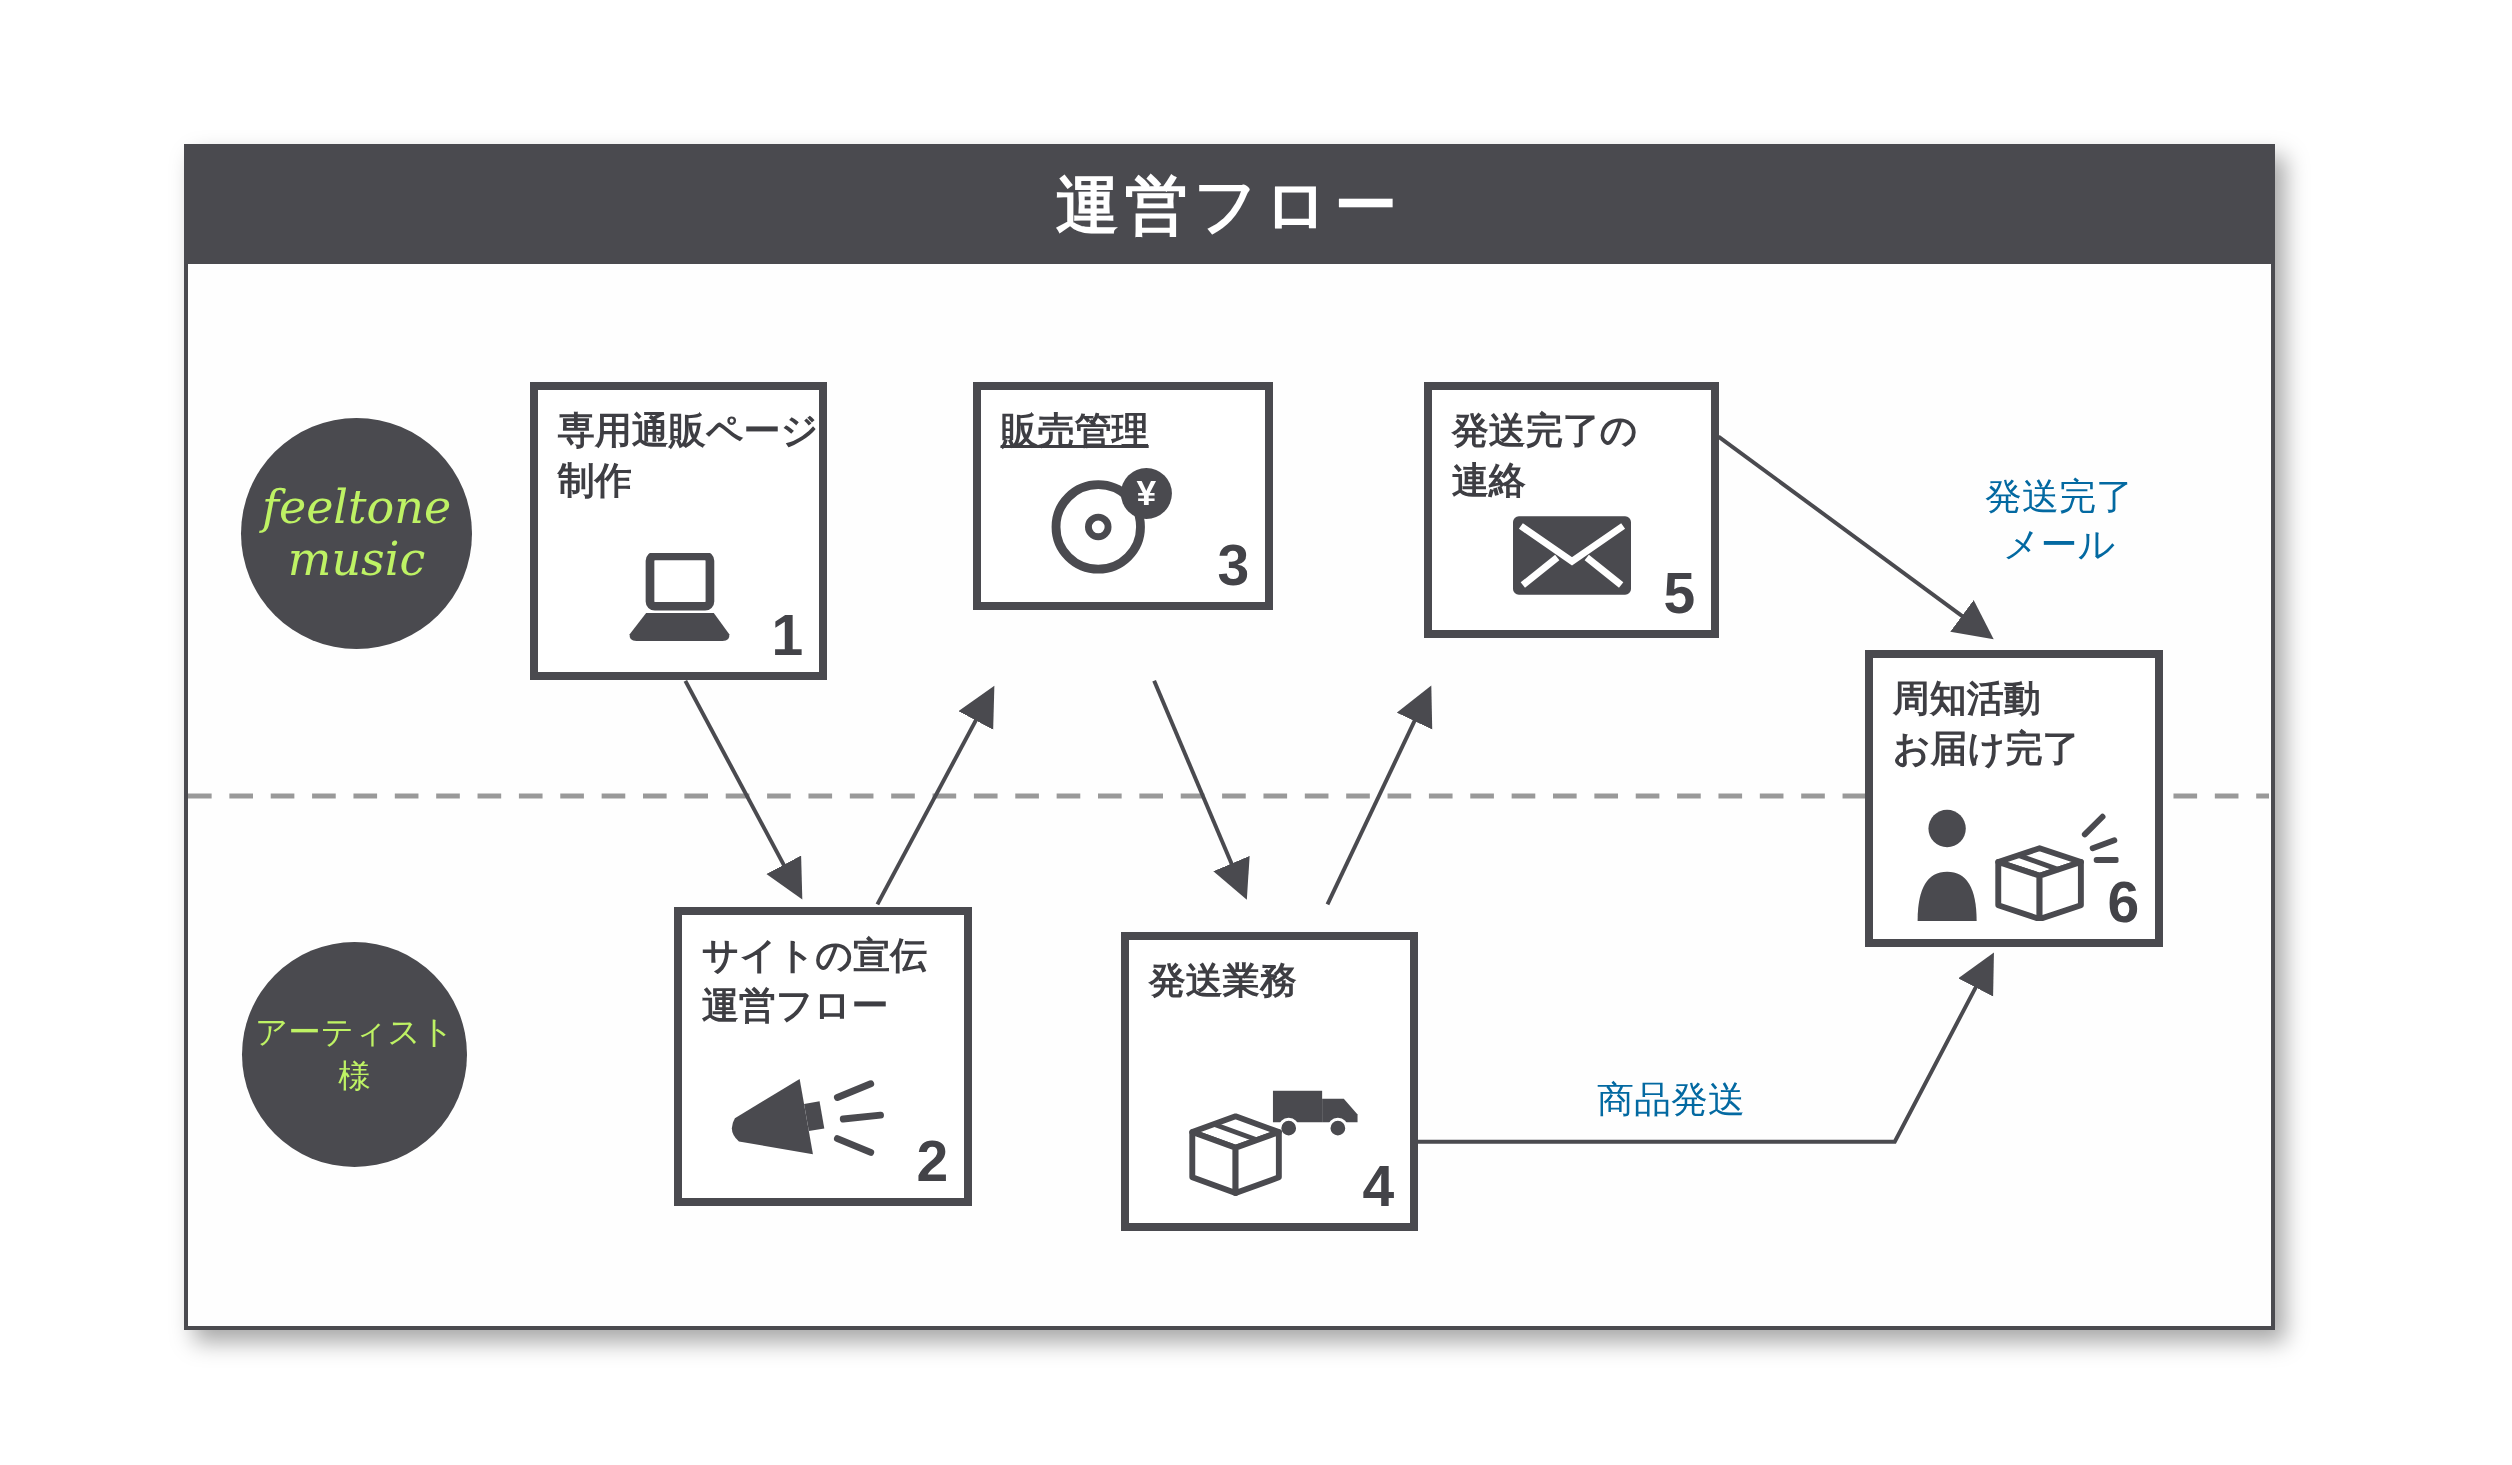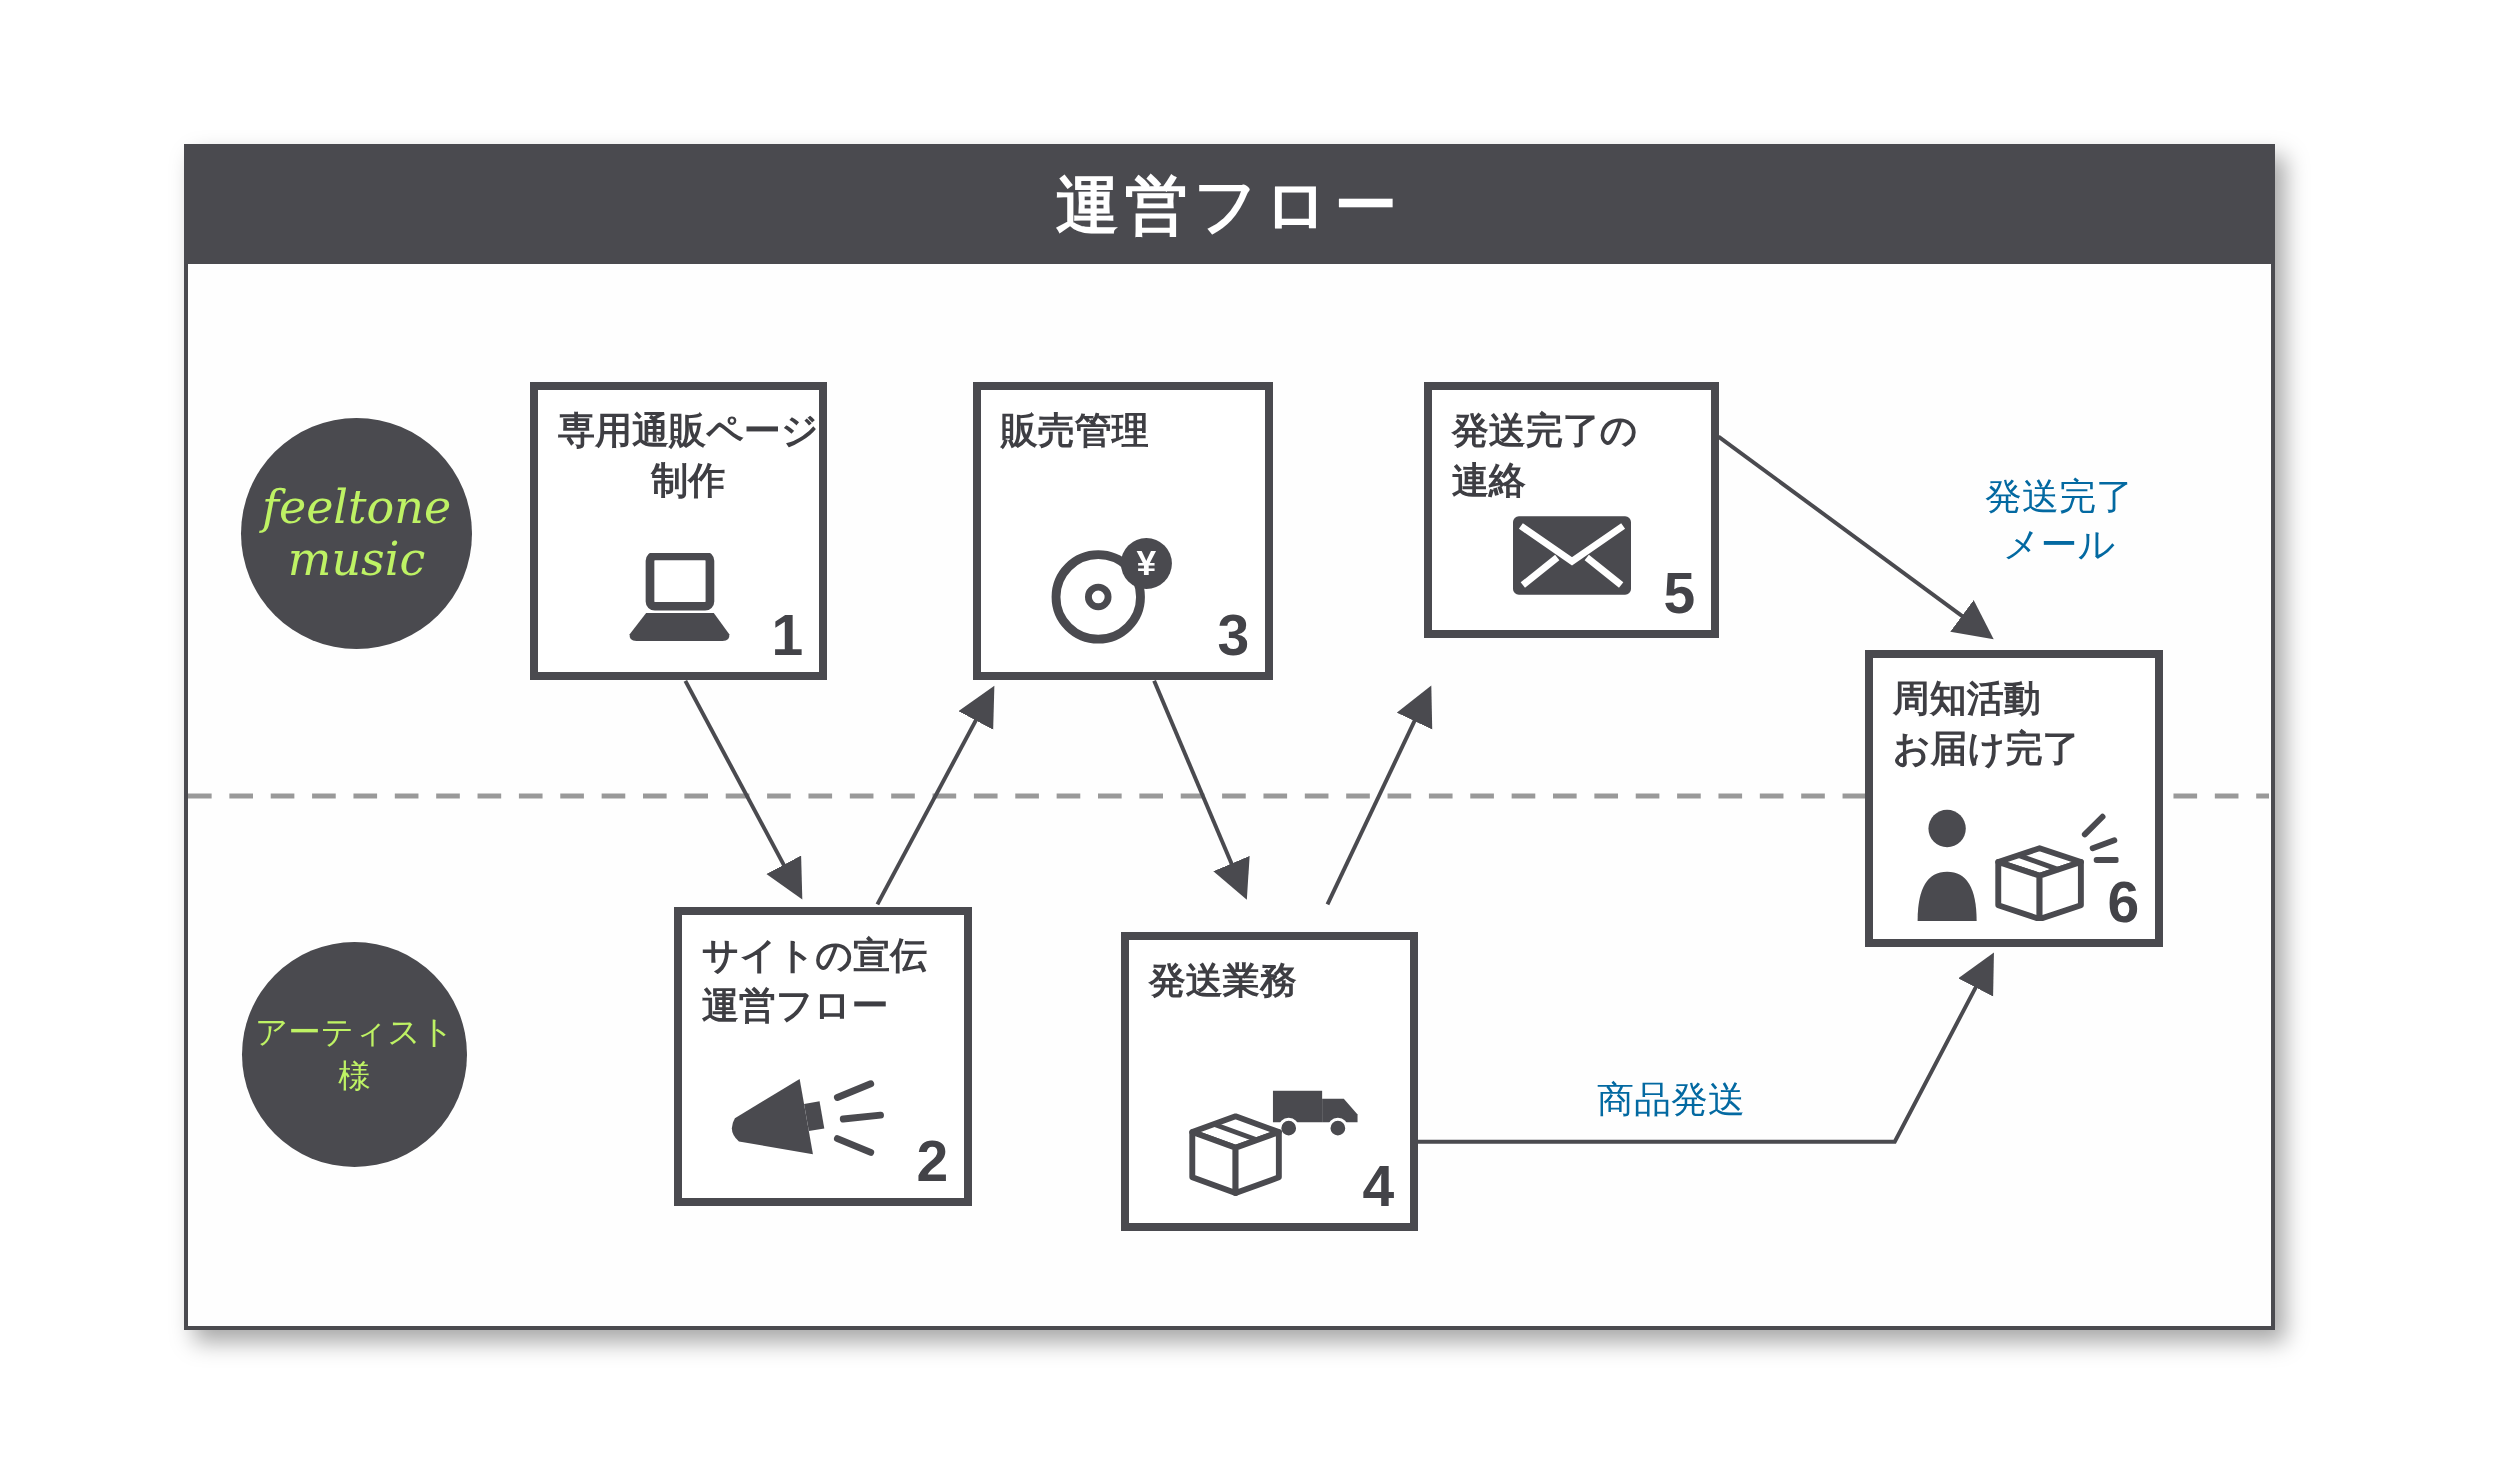--- a/index.html
+++ b/index.html
@@ -42,22 +42,22 @@
     font-size: 46px; line-height: 1.12;
   }
   .circle-artist { left: 54px; top: 794px; width: 225px; height: 225px; }
   .circle-artist .artist-label { font-size: 32.5px; font-weight: 500; }
 
   .step-box {
     position: absolute; z-index: 2;
     background: #ffffff;
     border: 8.9px solid #4a4a4f;
   }
-  .b1 { left: 342px;  top: 234px; width: 297px; height: 298px; text-align: center; }
-  .b3 { left: 785px;  top: 234px; width: 300px; height: 298px; }
+  .b1 { left: 342px;  top: 234px; width: 297px; height: 298px; }
+  .b3 { left: 785px;  top: 234px; width: 300px; height: 228px; text-decoration: underline; }
   .b5 { left: 1236px; top: 234px; width: 295px; height: 256px; }
   .b2 { left: 486px;  top: 759px; width: 298px; height: 299px; }
   .b4 { left: 933px;  top: 784px; width: 297px; height: 299px; }
   .b6 { left: 1677px; top: 502px; width: 298px; height: 297px; }
 
   .step-label {
     padding: 15.8px 0 0 19.7px;
     font-size: 37px; font-weight: bold; line-height: 1.35;
     color: #3e3e43;
   }

